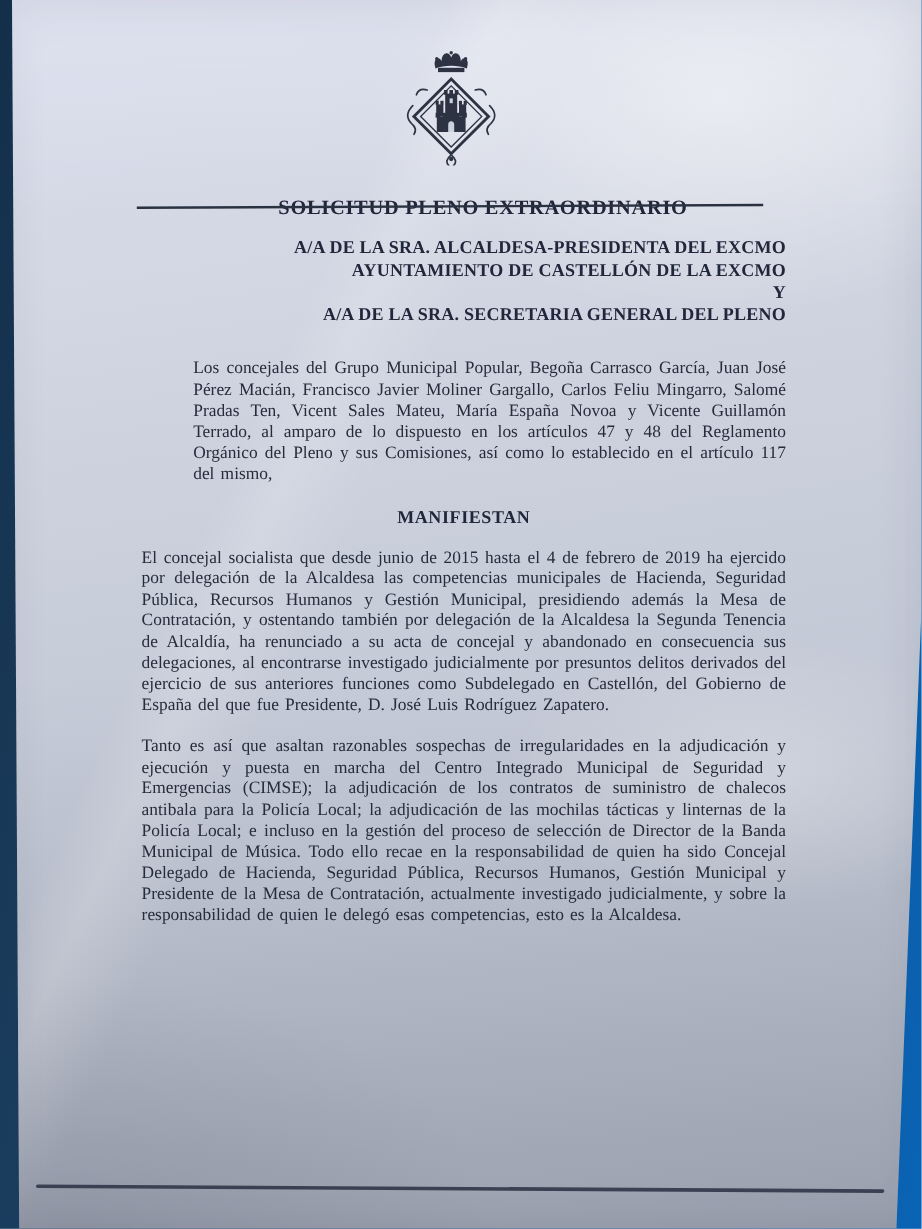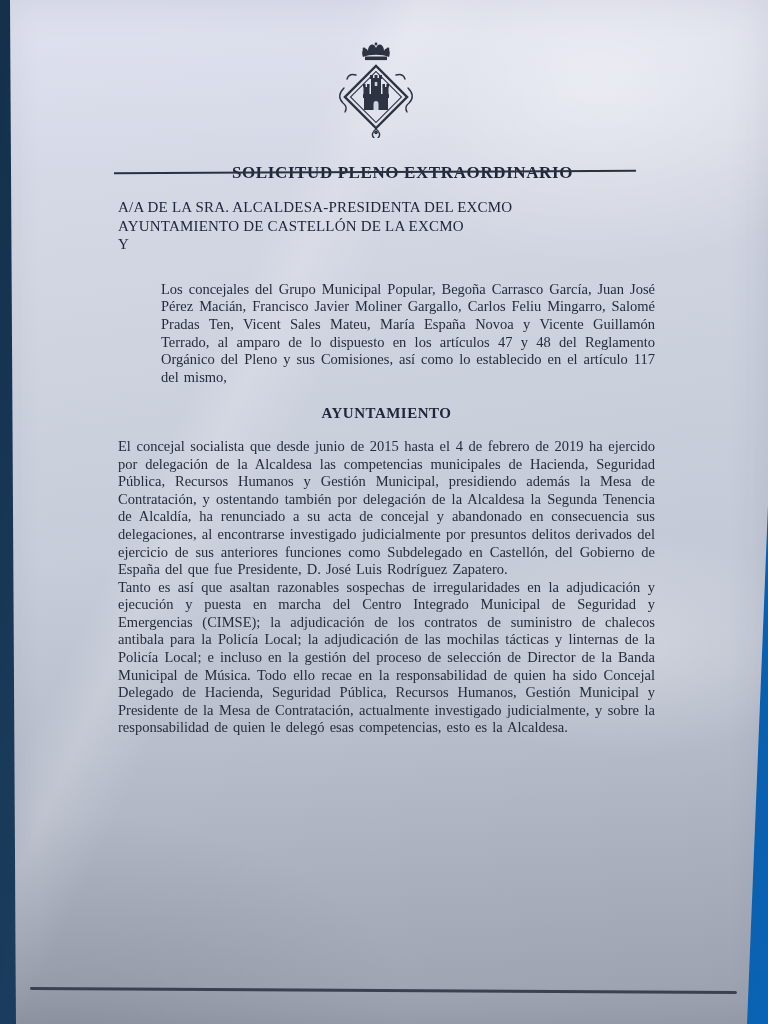--- a/index.html
+++ b/index.html
@@ -32,27 +32,27 @@
     font-family:Liberation Serif, serif;
   }
   .title-rule{
     position:absolute;top:171px;left:114px;width:522px;height:2px;
     background:#2a3140;transform:rotate(-.25deg);
   }
   .text-col{
     position:absolute;left:118px;top:198px;width:537px;
     color:#262c3b;font-size:14.5px;line-height:17.6px;
   }
-  .addressee{text-align:left;font-weight:normal;font-size:15px;line-height:18.6px;letter-spacing:.2px;color:#21273a;}
+  .addressee{text-align:right;font-weight:bold;font-size:15px;line-height:18.6px;letter-spacing:.2px;color:#21273a;}
   .para{text-align:justify;word-spacing:1.5px;margin:0;}
   .intro{margin-top:27px;margin-left:43px;}
   .section-heading{text-align:center;font-size:15px;font-weight:bold;margin:19px 0 0;letter-spacing:.5px;color:#21273a;}
   .p0{margin-top:15px;}
   .p1{margin-top:17px;}
-  .p2{}
+  .p2{margin-top:17px;}
   .p3{margin-top:10px;}
   .bottom-rule{
     position:absolute;top:987px;left:30px;width:707px;height:2.5px;
     background:#3a4152;transform:rotate(.33deg);transform-origin:left center;border-radius:2px;
   }
 </style>
 </head>
 <body>
 
 <div class="scene">
@@ -104,25 +104,26 @@
     </svg>
 
     <h1 class="doc-title">SOLICITUD PLENO EXTRAORDINARIO</h1>
     <div class="title-rule"></div>
 
     <div class="text-col">
       <div class="addressee">
         <div>A/A DE LA SRA. ALCALDESA-PRESIDENTA DEL EXCMO</div>
         <div>AYUNTAMIENTO DE CASTELLÓN DE LA EXCMO</div>
         <div>Y</div>
+        <div>A/A DE LA SRA. SECRETARIA GENERAL DEL PLENO</div>
       </div>
 
       <p class="para intro">Los concejales del Grupo Municipal Popular, Begoña Carrasco García, Juan José Pérez Macián, Francisco Javier Moliner Gargallo, Carlos Feliu Mingarro, Salomé Pradas Ten, Vicent Sales Mateu, María España Novoa y Vicente Guillamón Terrado, al amparo de lo dispuesto en los artículos 47 y 48 del Reglamento Orgánico del Pleno y sus Comisiones, así como lo establecido en el artículo 117 del mismo,</p>
 
-      <h2 class="section-heading">AYUNTAMIENTO</h2>
+      <h2 class="section-heading">MANIFIESTAN</h2>
 
       <p class="para p0">El concejal socialista que desde junio de 2015 hasta el 4 de febrero de 2019 ha ejercido por delegación de la Alcaldesa las competencias municipales de Hacienda, Seguridad Pública, Recursos Humanos y Gestión Municipal, presidiendo además la Mesa de Contratación, y ostentando también por delegación de la Alcaldesa la Segunda Tenencia de Alcaldía, ha renunciado a su acta de concejal y abandonado en consecuencia sus delegaciones, al encontrarse investigado judicialmente por presuntos delitos derivados del ejercicio de sus anteriores funciones como Subdelegado en Castellón, del Gobierno de España del que fue Presidente, D. José Luis Rodríguez Zapatero.</p>
       <p class="para p2">Tanto es así que asaltan razonables sospechas de irregularidades en la adjudicación y ejecución y puesta en marcha del Centro Integrado Municipal de Seguridad y Emergencias (CIMSE); la adjudicación de los contratos de suministro de chalecos antibala para la Policía Local; la adjudicación de las mochilas tácticas y linternas de la Policía Local; e incluso en la gestión del proceso de selección de Director de la Banda Municipal de Música. Todo ello recae en la responsabilidad de quien ha sido Concejal Delegado de Hacienda, Seguridad Pública, Recursos Humanos, Gestión Municipal y Presidente de la Mesa de Contratación, actualmente investigado judicialmente, y sobre la responsabilidad de quien le delegó esas competencias, esto es la Alcaldesa.</p>
     </div>
 
     <div class="bottom-rule"></div>
   </div>
 </div>
 
 </body></html>

